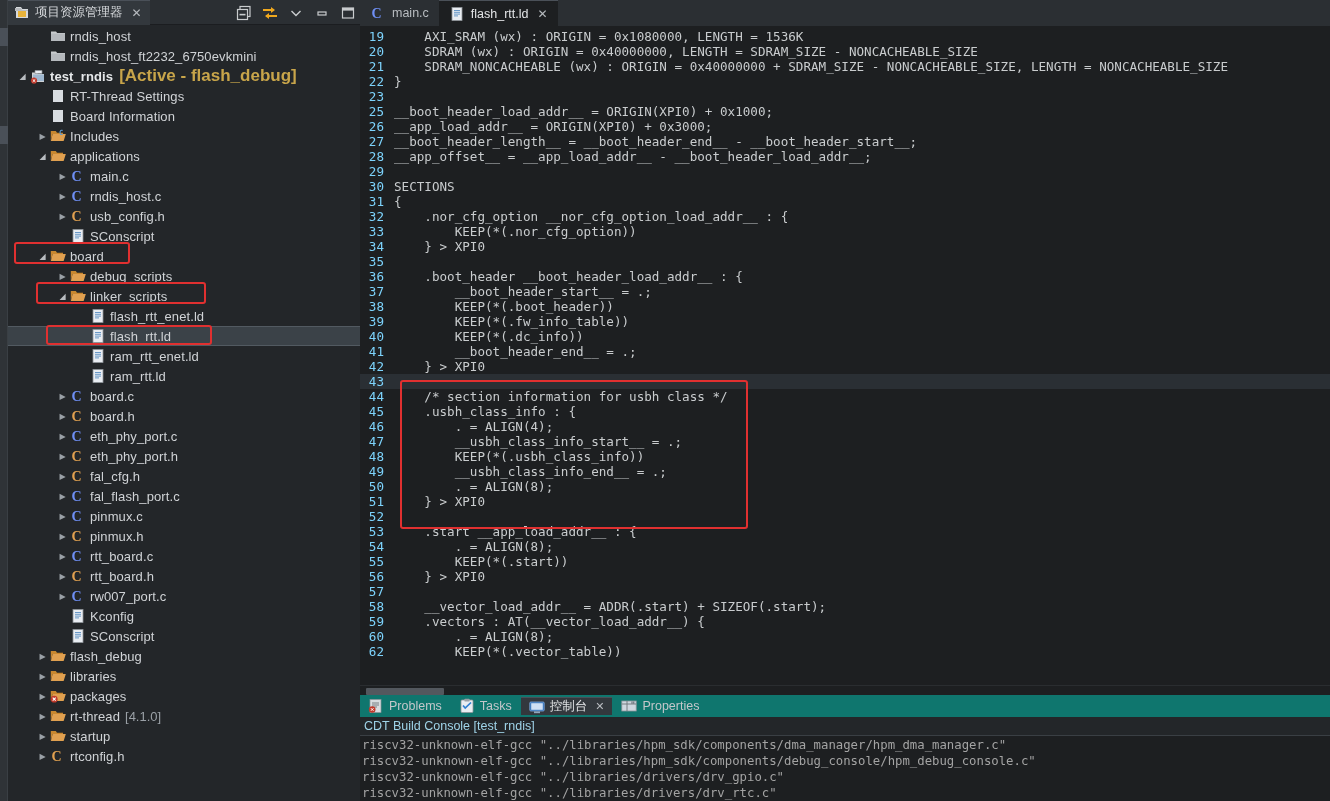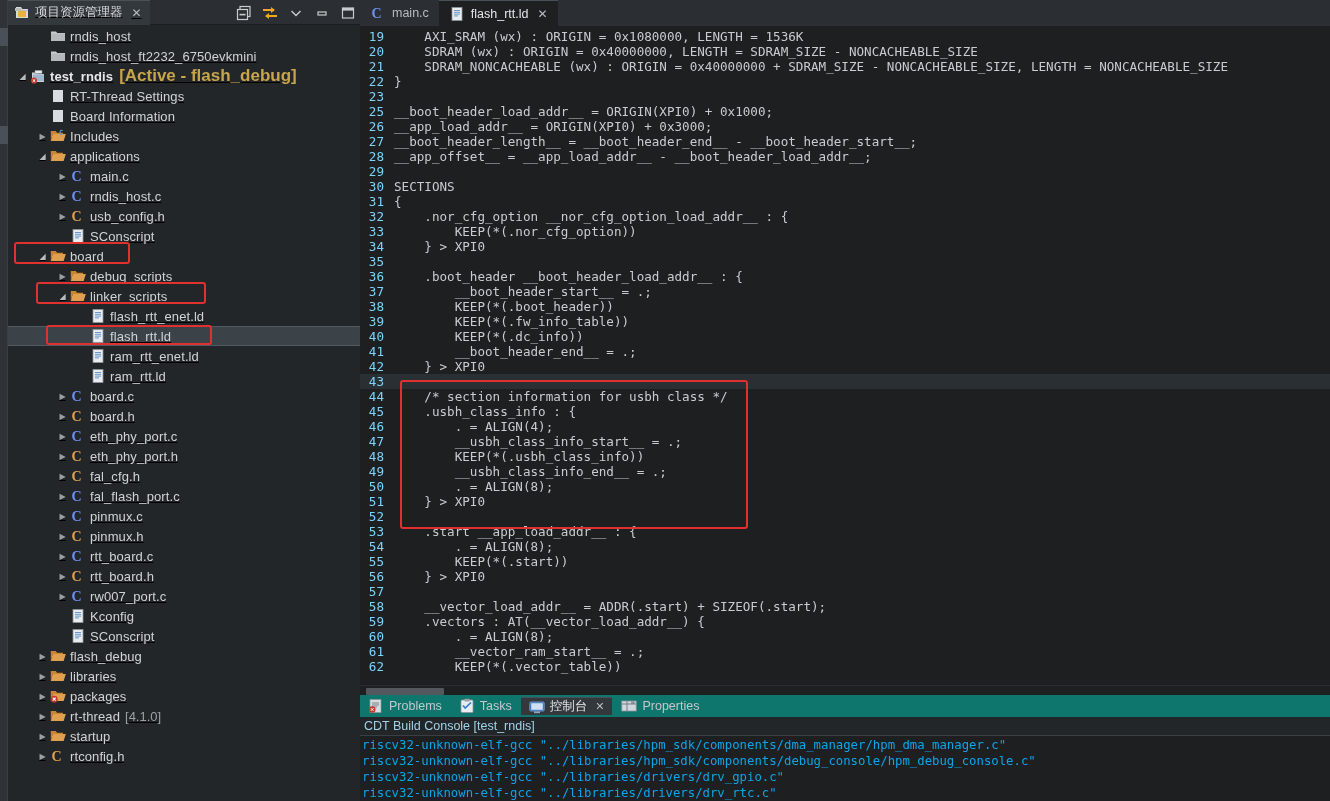--- a/index.html
+++ b/index.html
@@ -15,21 +15,21 @@
   #left-strip {
     position: absolute; left: 0; top: 0; width: 8px; height: 801px;
     background: #2f3337; border-right: 1px solid #3a3f44;
   }
   #left-strip .nub { position:absolute; left:0; width:8px; height:18px; background:#4a5058; }
 
   
   #explorer {
     position: absolute; left: 8px; top: 0; width: 352px; height: 801px;
     background: #232629;
-    display: flex; flex-direction: column; text-decoration: underline;
+    display: flex; flex-direction: column;
   }
   #explorer-header {
     height: 25px; background: #2b2f33;
     display: flex; align-items: center;
     border-bottom: 1px solid #1b1d20;
     position: relative;
   }
   .view-tab {
     height: 25px; display: flex; align-items: center; gap: 5px;
     padding: 0 8px 0 6px; background: #33383d;
@@ -123,21 +123,21 @@
   .ctab.active { background: #33383d; border-top: 1px solid #4a5058; color: #e4e6e8; }
   .ctab .closex { font-size: 11px; margin-left: 3px; color:#b8bcc0; }
   .ctab-sep { width:1px; background:#3a3f44; margin:4px 0; }
   #console-title {
     height: 18px; padding-left: 4px; color: #9fd3e8; font-size: 12.5px;
     display: flex; align-items: center;
   }
   #console-body {
     flex: 1; background: #1d1f21; border-top: 1px solid #3a3f44;
     font-family: "DejaVu Sans Mono", monospace;
-    font-size: 12.3px; line-height: 16px; color: #0ea5e9;
+    font-size: 12.3px; line-height: 16px; color: #a3a3a3;
     padding: 1px 0 0 2px; overflow: hidden; white-space: pre;
   }
 
   
   #vdiv { position:absolute; left:358px; top:0; width:2px; height:801px; background:#1b1d20; }
 </style>
 </head>
 <body>
 
 <div id="left-strip">
@@ -656,21 +656,20 @@
         <div class="cline"><span class="lno">51</span><span class="ctext">    } &gt; XPI0</span></div>
         <div class="cline"><span class="lno">52</span><span class="ctext"></span></div>
         <div class="cline"><span class="lno">53</span><span class="ctext">    .start __app_load_addr__ : {</span></div>
         <div class="cline"><span class="lno">54</span><span class="ctext">        . = ALIGN(8);</span></div>
         <div class="cline"><span class="lno">55</span><span class="ctext">        KEEP(*(.start))</span></div>
         <div class="cline"><span class="lno">56</span><span class="ctext">    } &gt; XPI0</span></div>
         <div class="cline"><span class="lno">57</span><span class="ctext"></span></div>
         <div class="cline"><span class="lno">58</span><span class="ctext">    __vector_load_addr__ = ADDR(.start) + SIZEOF(.start);</span></div>
         <div class="cline"><span class="lno">59</span><span class="ctext">    .vectors : AT(__vector_load_addr__) {</span></div>
         <div class="cline"><span class="lno">60</span><span class="ctext">        . = ALIGN(8);</span></div>
-        <div class="cline"><span class="lno">61</span><span class="ctext">        __vector_ram_start__ = .;</span></div>
         <div class="cline"><span class="lno">62</span><span class="ctext">        KEEP(*(.vector_table))</span></div>
       </div>
   </div>
   <div id="ed-hscroll">
     <div class="thumb"></div>
   </div>
 </div>
 
 <div id="console">
   <div id="console-tabs">

